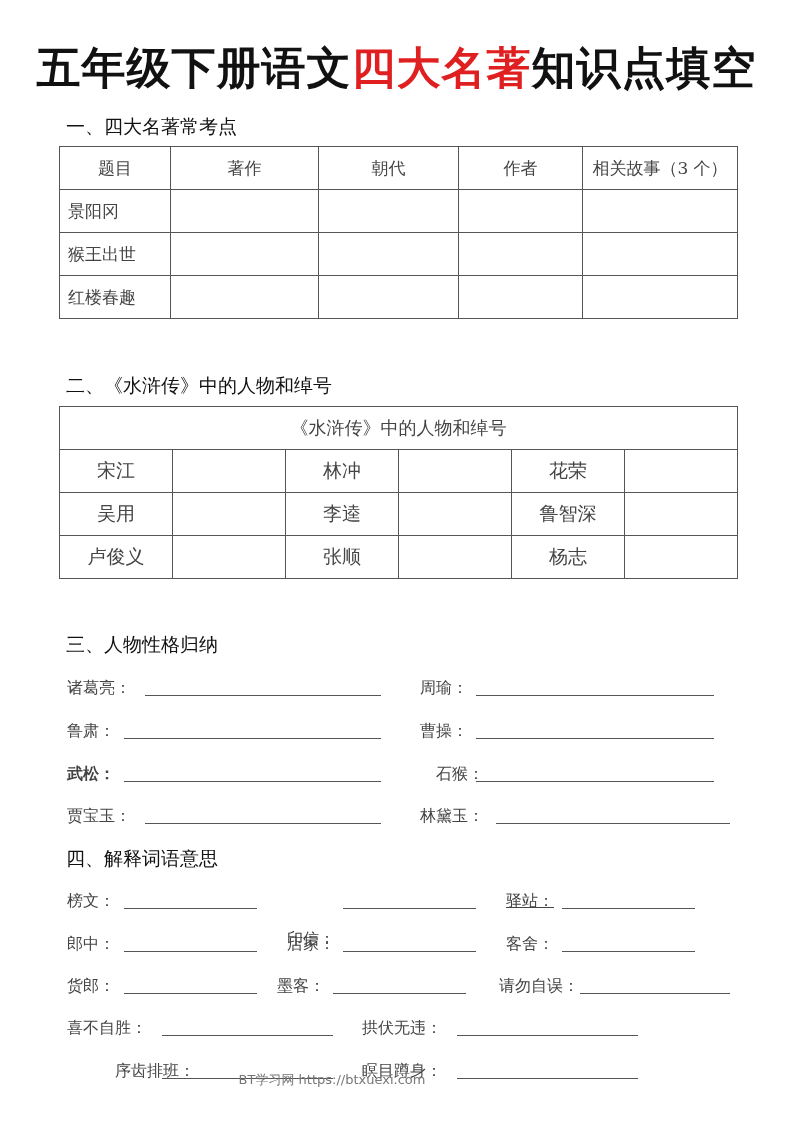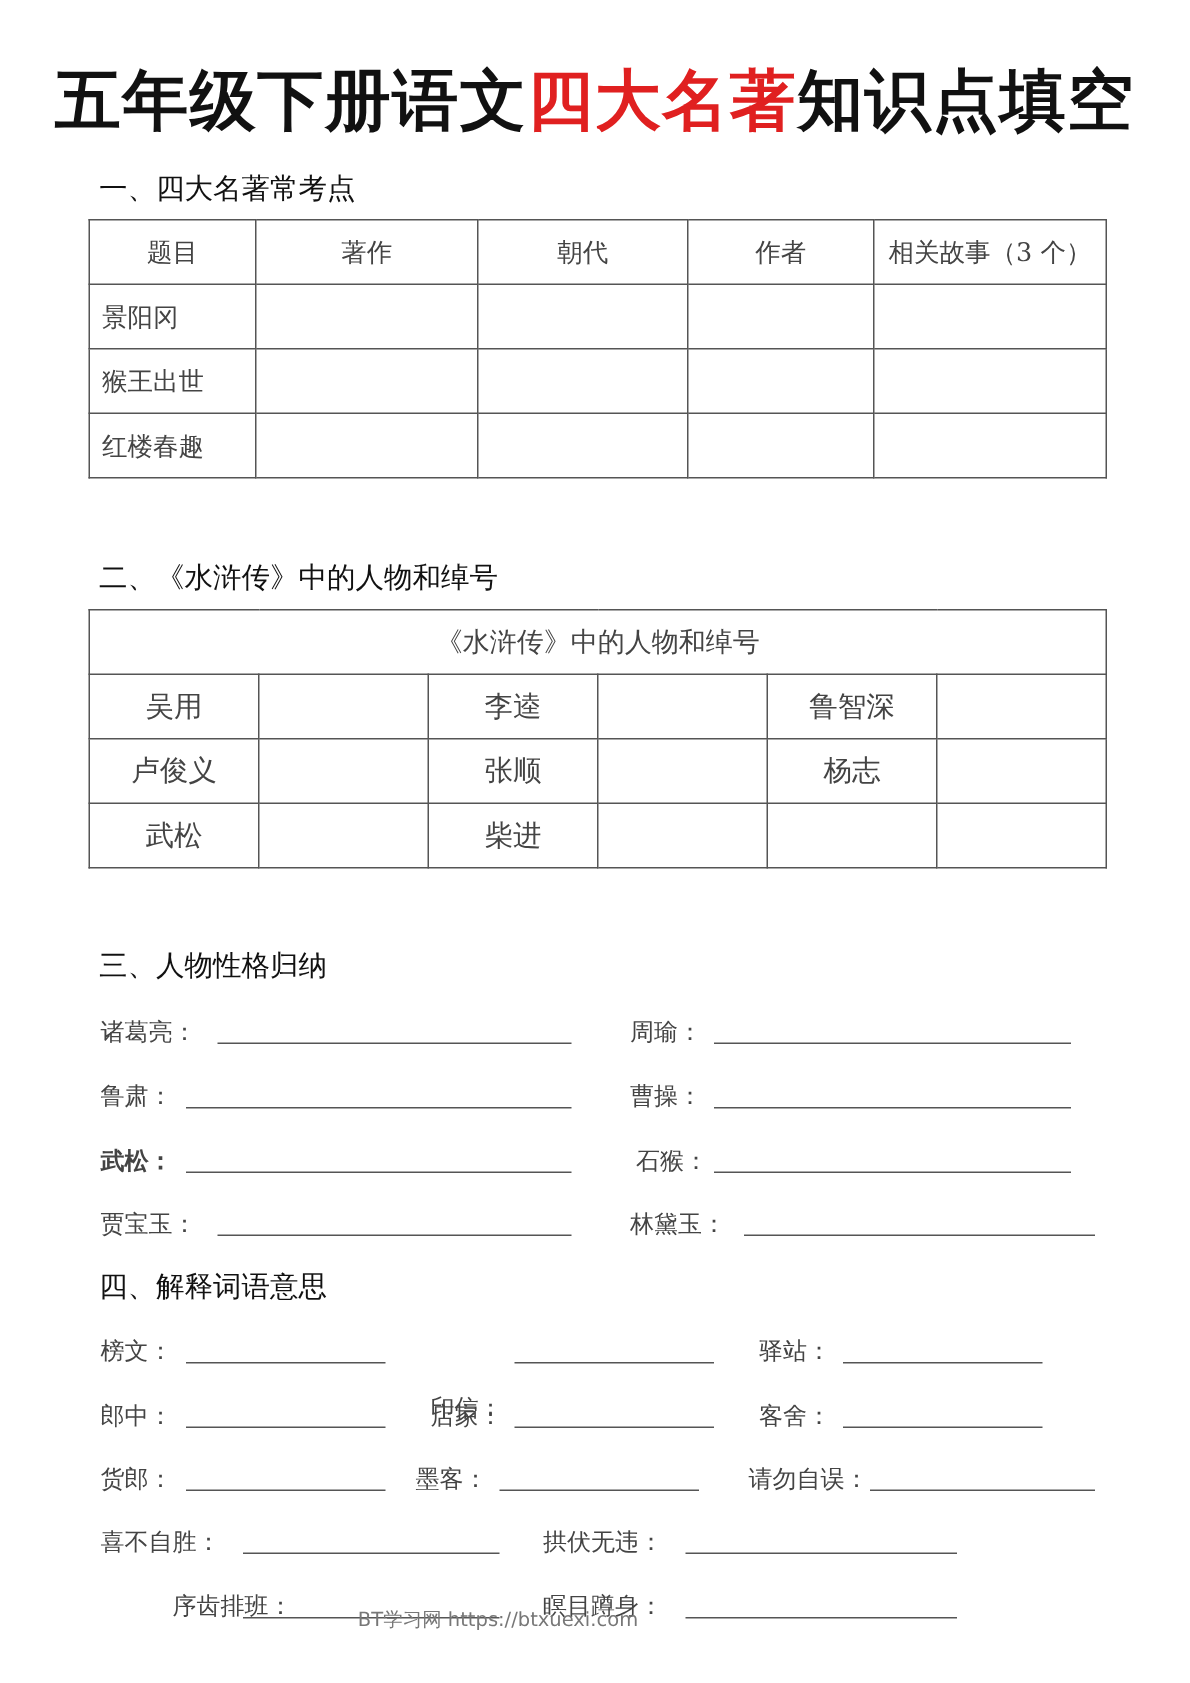--- a/index.html
+++ b/index.html
@@ -84,41 +84,41 @@
       <col style="width:113px">
       <col style="width:113px">
       <col style="width:113px">
       <col style="width:113px">
   </colgroup>
   <tbody>
       <tr>
     <td colspan="6" style="font-size:18px;">《水浒传》中的人物和绰号</td>
   </tr>
   <tr>
+    <td>宋江</td>
+        <td></td>
+    <td>林冲</td>
+        <td></td>
+    <td>花荣</td>
+        <td></td>
+  </tr>
+  <tr>
     <td>吴用</td>
         <td></td>
     <td>李逵</td>
         <td></td>
     <td>鲁智深</td>
         <td></td>
   </tr>
   <tr>
     <td>卢俊义</td>
         <td></td>
     <td>张顺</td>
         <td></td>
     <td>杨志</td>
-        <td></td>
-  </tr>
-  <tr>
-    <td>武松</td>
-        <td></td>
-    <td>柴进</td>
-        <td></td>
-    <td></td>
         <td></td>
   </tr>
 </tbody>
   </table>
 
 <div class="abs section-heading" style="top:632px;">三、人物性格归纳</div>
 
 <div class="fill-row" style="top:678px; left:0; width:793px;">
   <span class="fill-item" style="left:67px;">诸葛亮：</span>
   <div class="blank" style="left:145px; width:236px; top:17px;"></div>
@@ -127,38 +127,38 @@
 </div>
 <div class="fill-row" style="top:721px; left:0; width:793px;">
   <span class="fill-item" style="left:67px;text-align:right;">鲁肃：</span>
   <div class="blank" style="left:124px; width:257px; top:17px;"></div>
   <span class="fill-item" style="left:420px;">曹操：</span>
   <div class="blank" style="left:476px; width:238px; top:17px;"></div>
 </div>
 <div class="fill-row" style="top:764px; left:0; width:793px;">
   <span class="fill-item" style="left:67px;font-weight:bold;">武松：</span>
   <div class="blank" style="left:124px; width:257px; top:17px;"></div>
-  <span class="fill-item" style="left:424px;">石猴：</span>
+  <span class="fill-item" style="left:436px;">石猴：</span>
   <div class="blank" style="left:476px; width:238px; top:17px;"></div>
 </div>
 <div class="fill-row" style="top:806px; left:0; width:793px;">
   <span class="fill-item" style="left:67px;">贾宝玉：</span>
   <div class="blank" style="left:145px; width:236px; top:17px;"></div>
   <span class="fill-item" style="left:420px;">林黛玉：</span>
   <div class="blank" style="left:496px; width:234px; top:17px;"></div>
 </div>
 
 <div class="abs section-heading" style="top:846px;">四、解释词语意思</div>
 
 <div class="fill-row" style="top:891px; left:0; width:793px;">
   <span class="fill-item" style="left:67px;">榜文：</span>
   <div class="blank" style="left:124px; width:133px; top:17px;"></div>
   <span class="fill-item" style="left:287px;margin-top:38px;">印信：</span>
   <div class="blank" style="left:343px; width:133px; top:17px;"></div>
-  <span class="fill-item" style="left:506px;">驿站：</span>
+  <span class="fill-item" style="left:506px;text-decoration:underline;">驿站：</span>
   <div class="blank" style="left:562px; width:133px; top:17px;"></div>
 </div>
 <div class="fill-row" style="top:934px; left:0; width:793px;">
   <span class="fill-item" style="left:67px;">郎中：</span>
   <div class="blank" style="left:124px; width:133px; top:17px;"></div>
   <span class="fill-item" style="left:287px;">店家：</span>
   <div class="blank" style="left:343px; width:133px; top:17px;"></div>
   <span class="fill-item" style="left:506px;">客舍：</span>
   <div class="blank" style="left:562px; width:133px; top:17px;"></div>
 </div>

